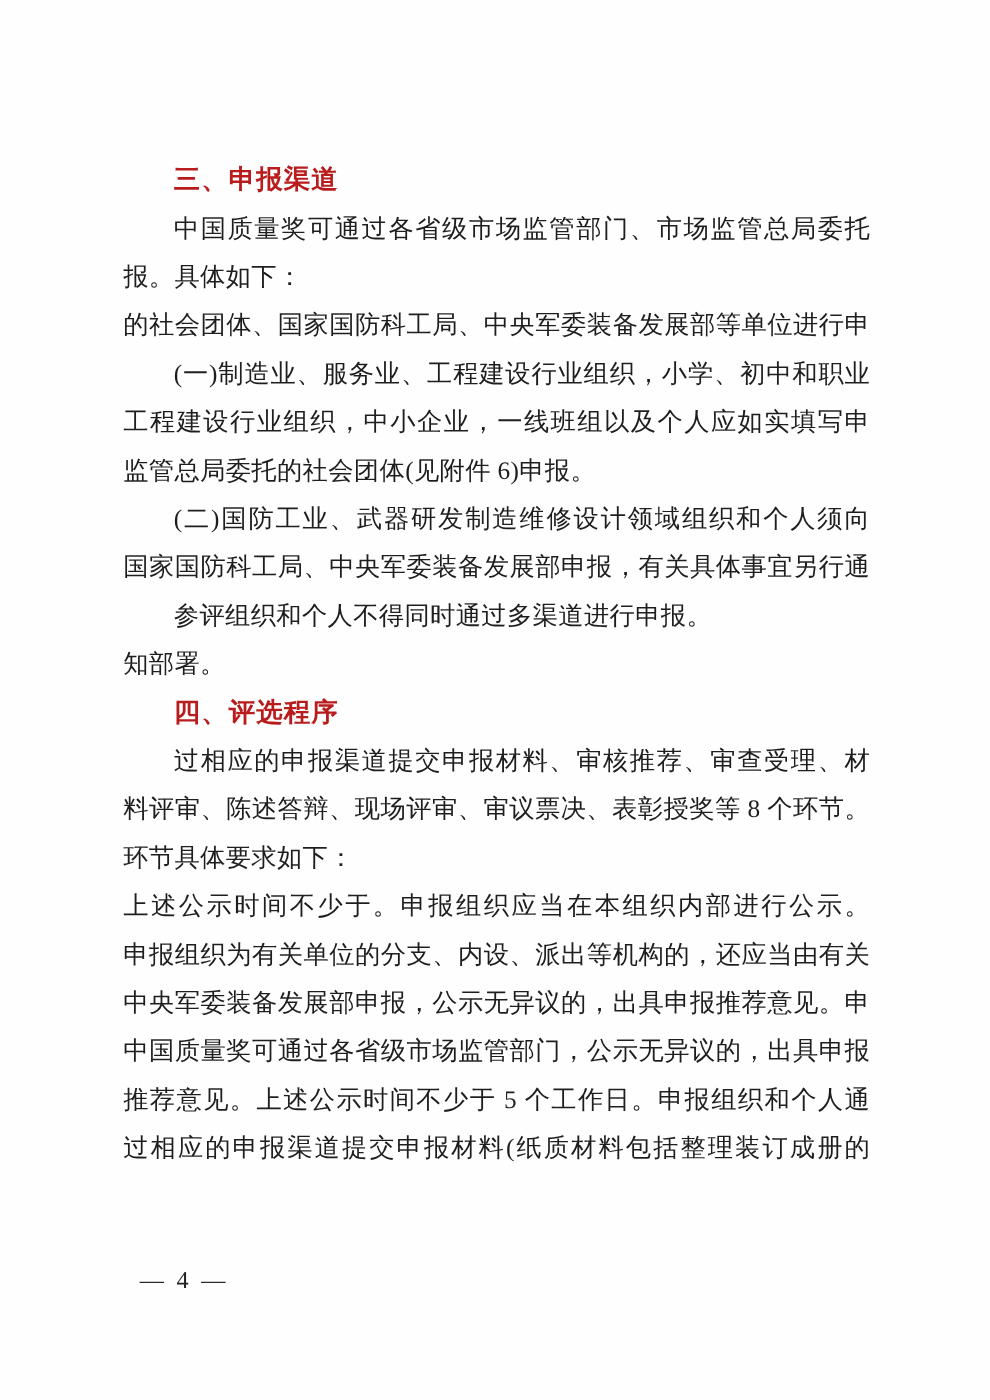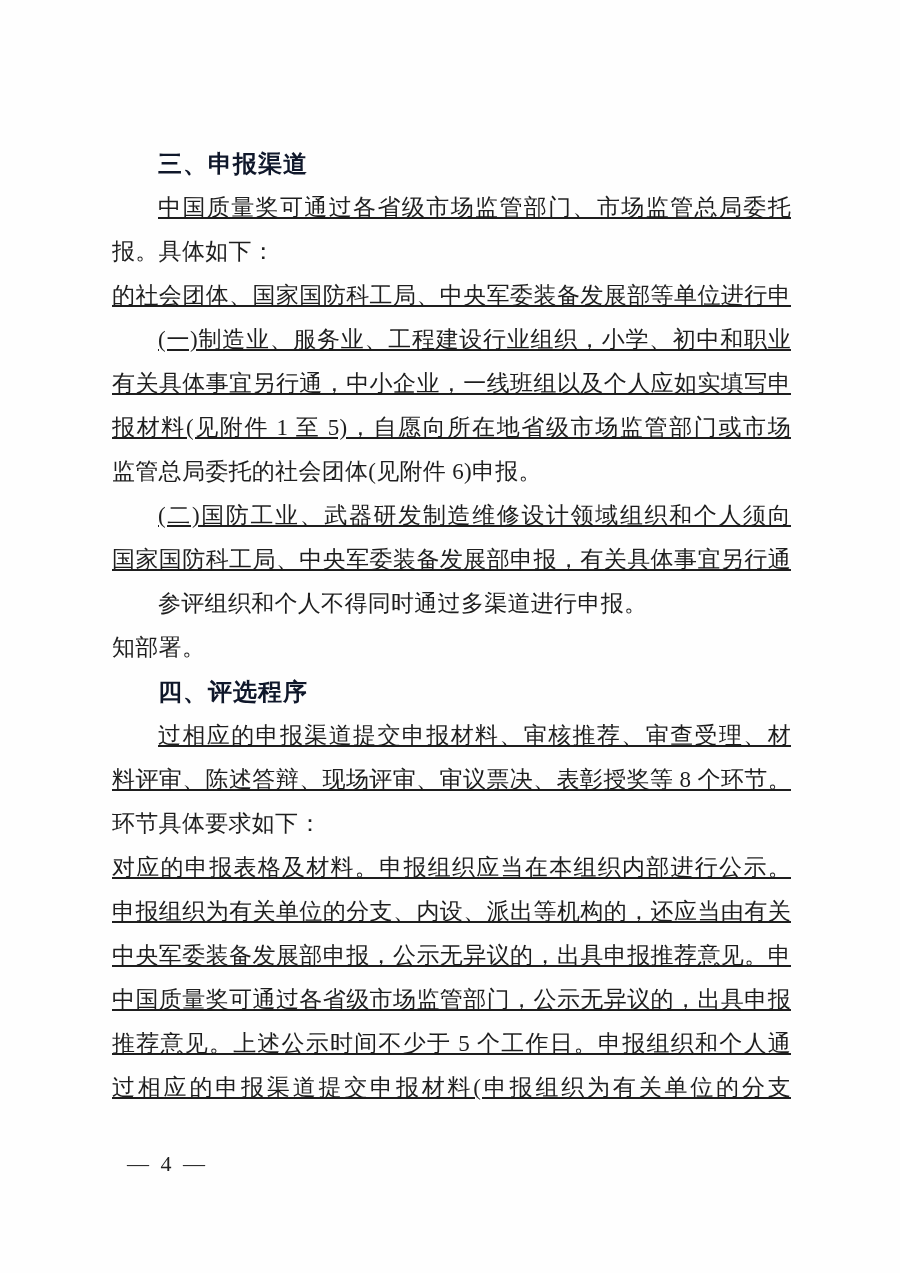--- a/index.html
+++ b/index.html
@@ -29,31 +29,30 @@
   .line {
     height: 44px;
     line-height: 44px;
     font-size: 23px;
     letter-spacing: 0.3px;
     overflow: hidden;
   }
   .fill {
     text-align: justify;
     text-align-last: justify;
-    text-decoration: underline;
   }
   .indent {
     padding-left: 46px;
   }
   .heading {
     font-family: "Liberation Sans", "DejaVu Sans", sans-serif;
     font-weight: 700;
     font-size: 24px;
     letter-spacing: 1px;
-    color: #0f172a;
+    color: #b91c1c;
   }
   .page-number {
     position: absolute;
     left: 127px;
     top: 1148px;
     height: 32px;
     line-height: 32px;
     font-size: 22px;
     letter-spacing: 3px;
     color: #222222;
@@ -62,32 +61,31 @@
 </head>
 <body>
 
 <div class="page">
   <div class="doc-body">
     <div class="line heading indent">三、申报渠道</div>
     <div class="line fill indent">中国质量奖可通过各省级市场监管部门、市场监管总局委托</div>
     <div class="line">报。具体如下：</div>
     <div class="line fill">的社会团体、国家国防科工局、中央军委装备发展部等单位进行申</div>
     <div class="line fill indent">(一)制造业、服务业、工程建设行业组织，小学、初中和职业技</div>
-    <div class="line fill">有关具体事宜另行通，中小企业，一线班组以及个人应如实填写申</div>
-    <div class="line fill">报材料(见附件 1 至 5)，自愿向所在地省级市场监管部门或市场</div>
+    <div class="line fill">工程建设行业组织，中小企业，一线班组以及个人应如实填写申</div>
     <div class="line">监管总局委托的社会团体(见附件 6)申报。</div>
     <div class="line fill indent">(二)国防工业、武器研发制造维修设计领域组织和个人须向</div>
     <div class="line fill">国家国防科工局、中央军委装备发展部申报，有关具体事宜另行通</div>
     <div class="line indent">参评组织和个人不得同时通过多渠道进行申报。</div>
     <div class="line">知部署。</div>
     <div class="line heading indent">四、评选程序</div>
     <div class="line fill indent">过相应的申报渠道提交申报材料、审核推荐、审查受理、材</div>
     <div class="line fill">料评审、陈述答辩、现场评审、审议票决、表彰授奖等 8 个环节。各</div>
     <div class="line">环节具体要求如下：</div>
-    <div class="line fill">对应的申报表格及材料。申报组织应当在本组织内部进行公示。</div>
+    <div class="line fill">上述公示时间不少于。申报组织应当在本组织内部进行公示。</div>
     <div class="line fill">申报组织为有关单位的分支、内设、派出等机构的，还应当由有关</div>
     <div class="line fill">中央军委装备发展部申报，公示无异议的，出具申报推荐意见。申</div>
     <div class="line fill">中国质量奖可通过各省级市场监管部门，公示无异议的，出具申报</div>
     <div class="line fill">推荐意见。上述公示时间不少于 5 个工作日。申报组织和个人通</div>
-    <div class="line fill">过相应的申报渠道提交申报材料(申报组织为有关单位的分支</div>
+    <div class="line fill">过相应的申报渠道提交申报材料(纸质材料包括整理装订成册的</div>
   </div>
   <div class="page-number">— 4 —</div>
 </div>
 
 </body></html>

